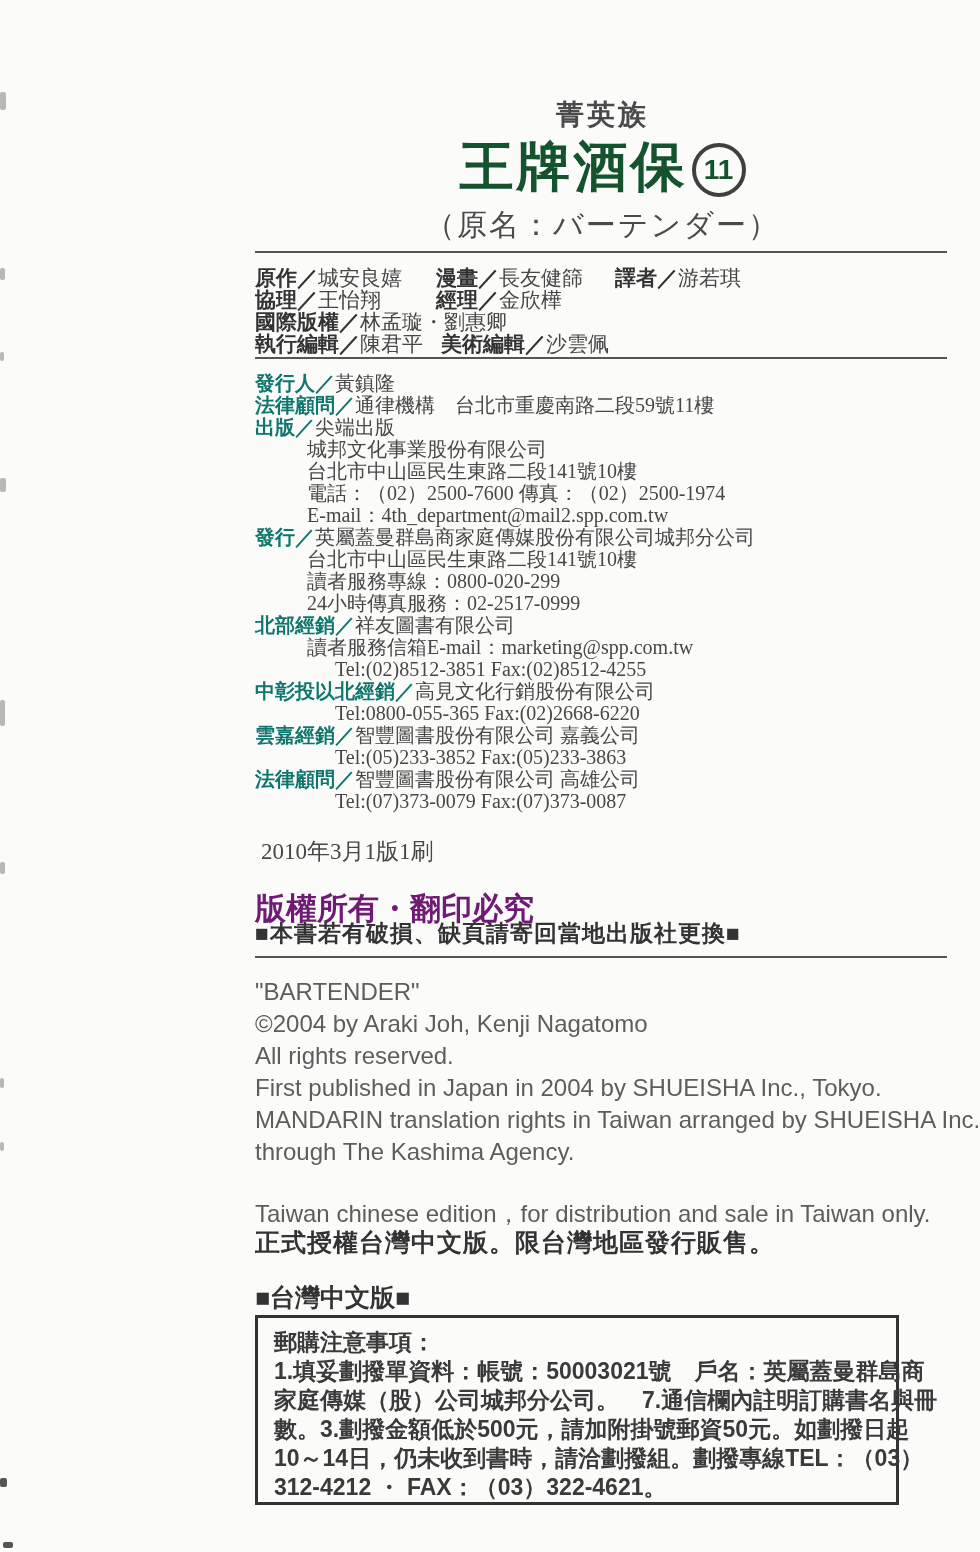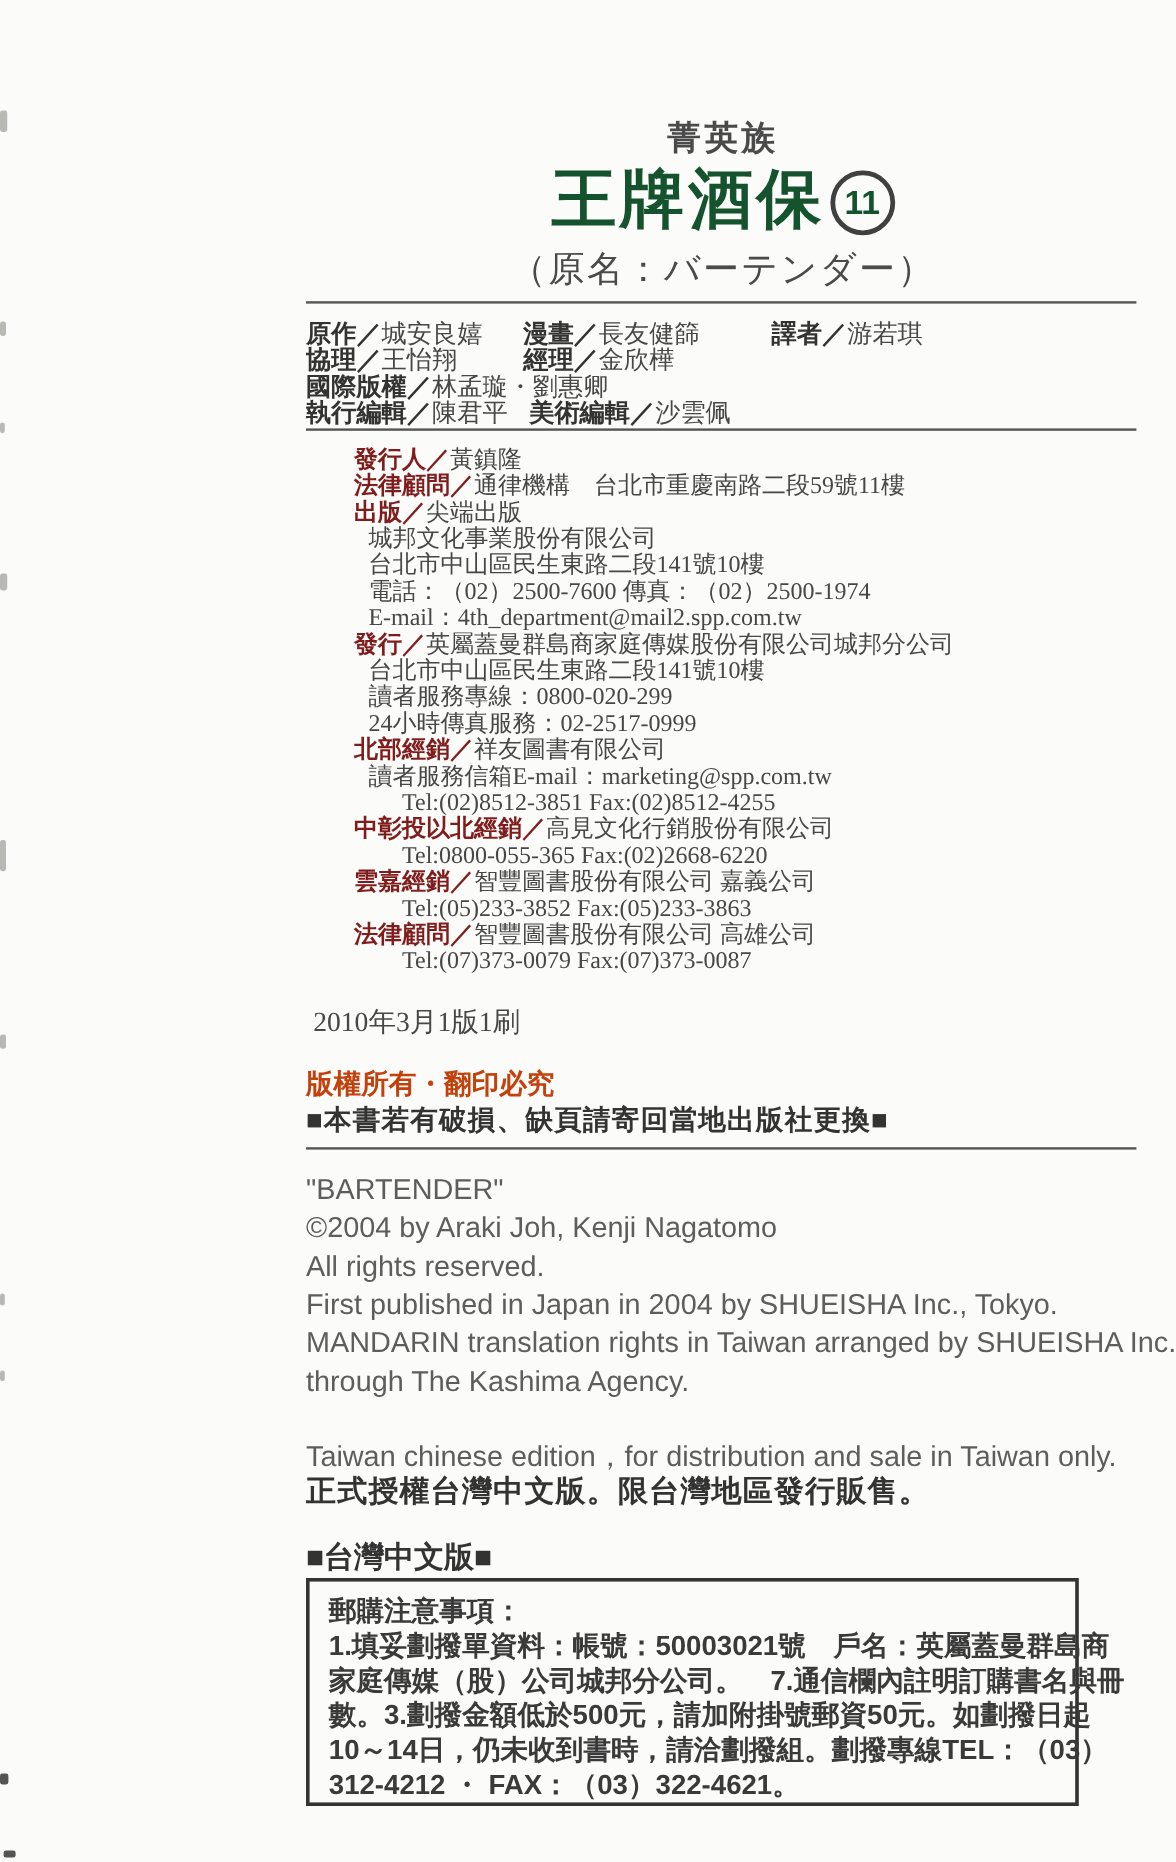--- a/index.html
+++ b/index.html
@@ -29,34 +29,34 @@
   .rule2{top:357px;}
   .rule3{top:956px;}
 
   
   .credits{position:absolute;top:264px;left:0;width:692px;font-size:21px;}
   .credit-row{position:relative;height:22px;white-space:nowrap;}
   .credit-cell{position:absolute;top:0;}
   .col-a{left:0;}
   .col-b{left:181px;}
   .col-b4{left:186px;}
-  .col-c{left:360px;padding-left:28px;}
+  .col-c{left:332px;padding-left:28px;}
   .clabel{font-weight:700;color:#333;}
   .cname{font-family:"Liberation Serif",serif;color:#474747;}
 
   
   .publisher{position:absolute;top:372px;left:0;width:692px;font-size:20px;}
   .pub-line{height:22px;line-height:22px;white-space:nowrap;}
-  .pub-line b{font-weight:700;color:#7f1d1d;font-family:"Liberation Sans",sans-serif;margin-left:40px;}
+  .pub-line b{font-weight:700;color:#0f766e;font-family:"Liberation Sans",sans-serif;}
   .pub-line span{font-family:"Liberation Serif",serif;color:#474747;}
   .i1{padding-left:52px;}
   .i2{padding-left:80px;}
 
   .printing{position:absolute;top:836px;left:6px;font-size:23px;font-family:Liberation Serif, serif;color:#474747;}
-  .rights{position:absolute;top:888px;left:0;font-size:23px;font-weight:700;color:#c2410c;}
+  .rights{position:absolute;top:888px;left:0;font-size:31px;font-weight:700;color:#701a75;}
   .damaged{position:absolute;top:918px;left:0;font-size:23px;font-weight:700;color:#333;letter-spacing:1px;}
 
   
   .english{position:absolute;top:976px;left:0;width:692px;font-size:24px;color:#5d5d5d;}
   .english div{height:32px;line-height:32px;white-space:nowrap;}
 
   
   .tw-en{position:absolute;top:1198px;left:0;font-size:24px;color:#5d5d5d;white-space:nowrap;}
   .tw-zh{position:absolute;top:1226px;left:0;font-size:25px;font-weight:700;color:#333;letter-spacing:1px;}
   .tw-badge{position:absolute;top:1281px;left:0;font-size:25px;font-weight:700;color:#333;}

